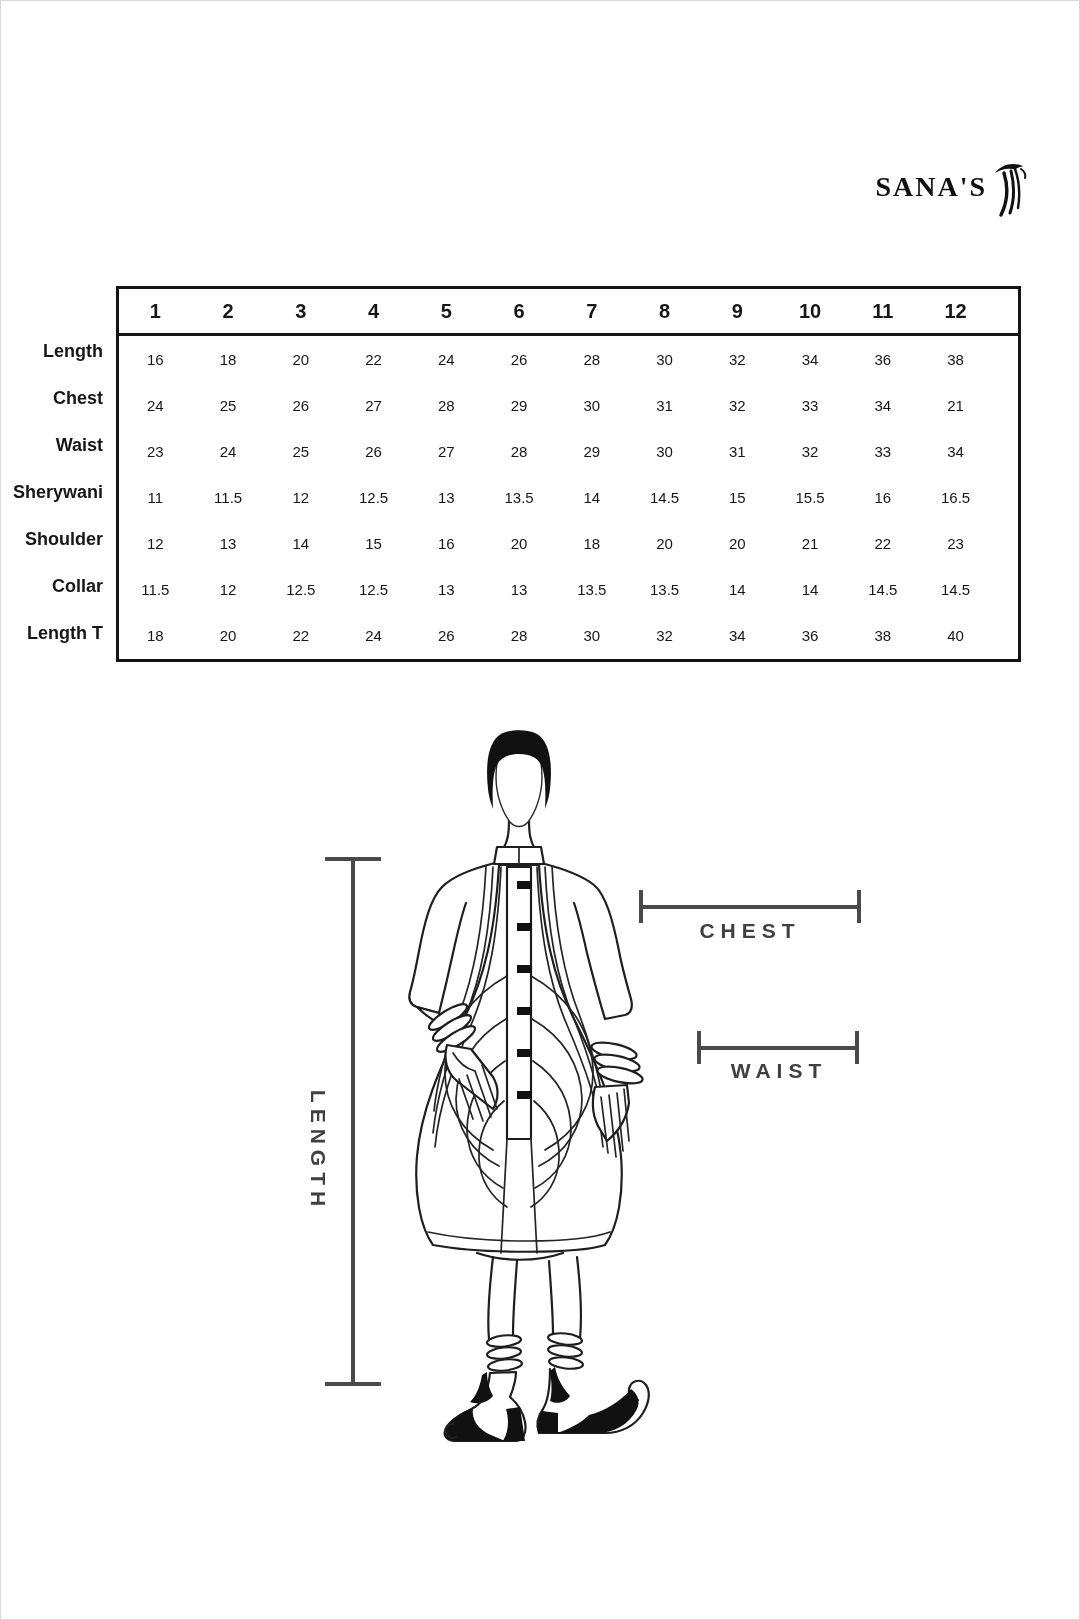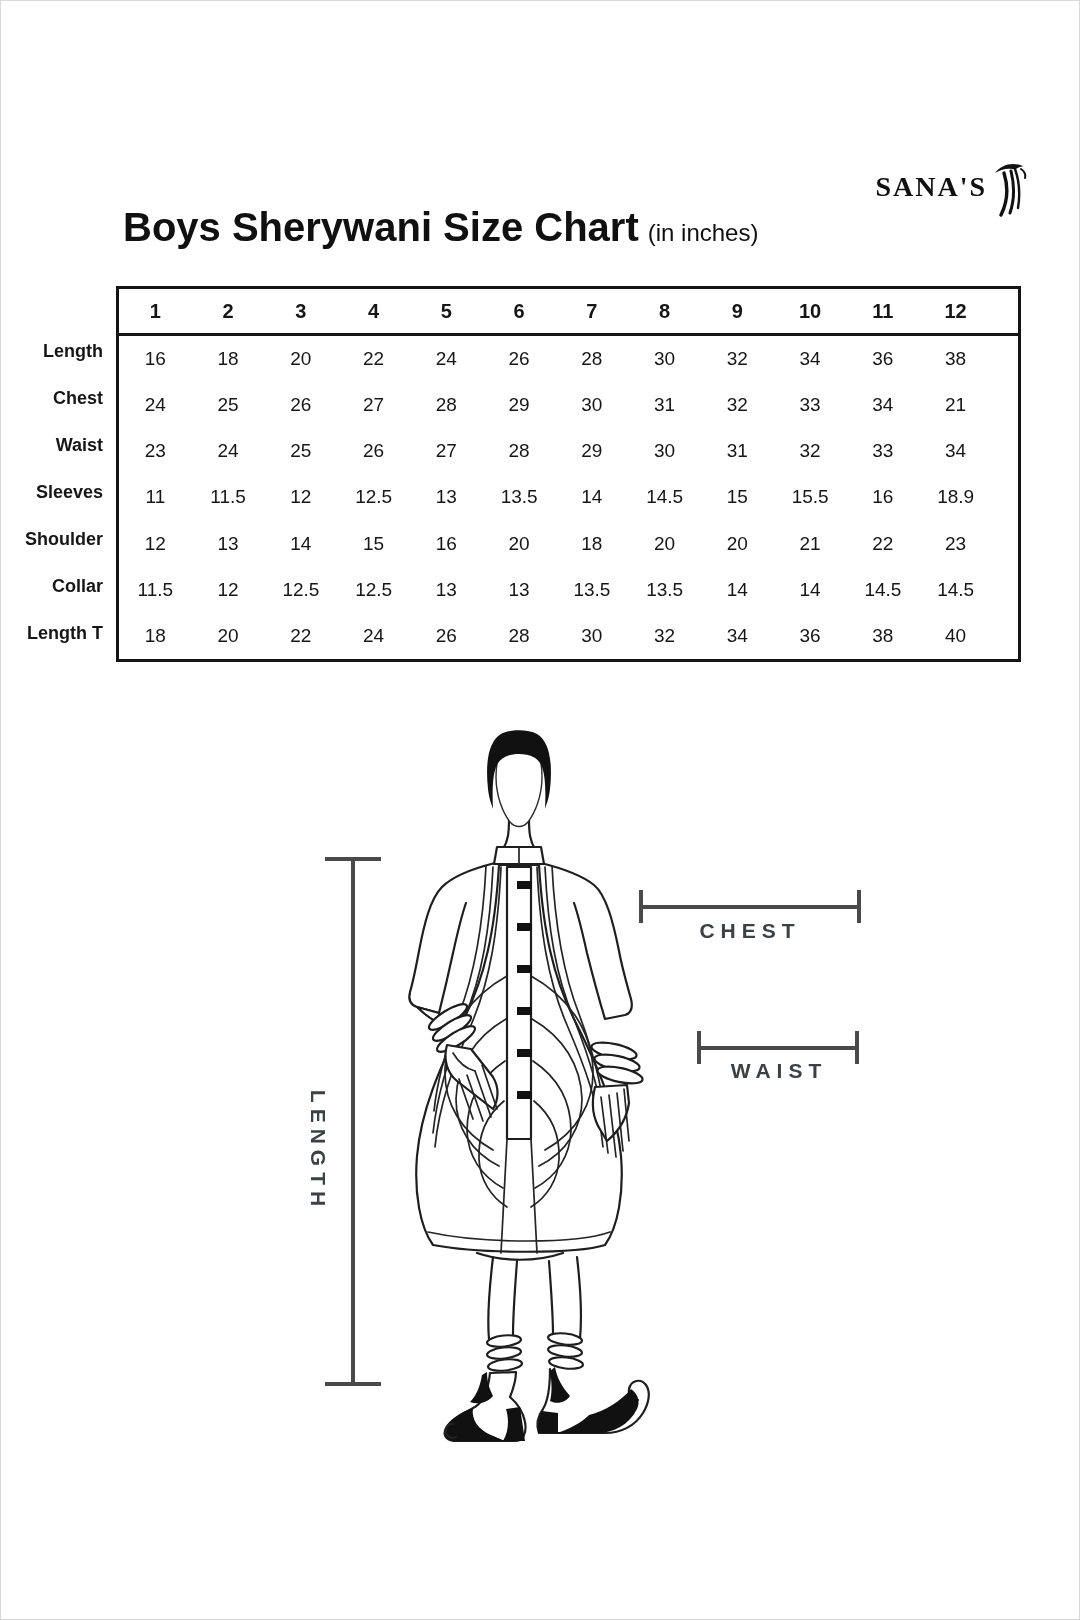--- a/index.html
+++ b/index.html
@@ -25,21 +25,21 @@
     font-weight:bold; font-size:18px; transform:translateY(-5px); white-space:nowrap;}
   .table-box{
     position:absolute; left:115px; top:0; width:905px; height:376px;
     border:3px solid #141414; box-sizing:border-box; display:flex; flex-direction:column; background:#fff;
   }
   .hrow{height:47px; border-bottom:3px solid #141414; display:grid;
     grid-template-columns:repeat(12,1fr); align-items:center;
     font-weight:bold; font-size:20px; padding-right:26px; box-sizing:border-box;}
   .rows{flex:1; display:flex; flex-direction:column;}
   .trow{flex:1; display:grid; grid-template-columns:repeat(12,1fr); align-items:center;
-    font-size:19px; padding-right:26px; box-sizing:border-box;}
+    font-size:15px; padding-right:26px; box-sizing:border-box;}
   .hcell,.tcell{text-align:center;}
   
   .dim{position:absolute; background:#4a4a4a;}
   .dim-label{
     position:absolute; text-align:center; font-weight:bold; font-size:21px;
     letter-spacing:6px; color:#3d4144; white-space:nowrap;
   }
   .len-label{left:217px; top:1138px; width:200px; transform:rotate(90deg);}
   .figure-svg{position:absolute; left:0; top:0; width:1080px; height:1620px; pointer-events:none;}
   .ln{stroke:#1e1e1e; fill:none; stroke-width:2.2; stroke-linecap:round; stroke-linejoin:round;}
@@ -56,30 +56,27 @@
     <span class="brand-name">SANA'S</span>
     <svg class="brand-flourish" viewBox="0 0 34 56">
       <path d="M8,54 C14,42 16,28 11,12" stroke="#111" stroke-width="3.4" fill="none" stroke-linecap="round"></path>
       <path d="M17,52 C21,40 22,26 18,10" stroke="#111" stroke-width="3" fill="none" stroke-linecap="round"></path>
       <path d="M25,47 C27,35 27,22 22,8" stroke="#111" stroke-width="2.4" fill="none" stroke-linecap="round"></path>
       <path d="M2,12 C8,3 22,0 31,6 C27,4 25,9 19,8 C13,7 7,9 2,12 Z" fill="#111"></path>
       <path d="M28,8 C31,10 33,13 32,17" stroke="#111" stroke-width="2" fill="none" stroke-linecap="round"></path>
     </svg>
   </div>
 
-  <h1 class="page-title">
-    <span>Boys Sherywani Size Chart</span><span class="page-subtitle">(in inches)</span>
-  </h1>
 
   <div class="table-area">
     <div class="labels-col" id="labels">
         <div class="rlabel">Length</div>
         <div class="rlabel">Chest</div>
         <div class="rlabel">Waist</div>
-        <div class="rlabel">Sleeves</div>
+        <div class="rlabel">Sherywani</div>
         <div class="rlabel">Shoulder</div>
         <div class="rlabel">Collar</div>
         <div class="rlabel">Length T</div>
       </div>
     <div class="table-box">
       <div class="hrow" id="cols">
           <div class="hcell">1</div>
           <div class="hcell">2</div>
           <div class="hcell">3</div>
           <div class="hcell">4</div>
@@ -140,21 +137,21 @@
             <div class="tcell">11.5</div>
             <div class="tcell">12</div>
             <div class="tcell">12.5</div>
             <div class="tcell">13</div>
             <div class="tcell">13.5</div>
             <div class="tcell">14</div>
             <div class="tcell">14.5</div>
             <div class="tcell">15</div>
             <div class="tcell">15.5</div>
             <div class="tcell">16</div>
-            <div class="tcell">18.9</div>
+            <div class="tcell">16.5</div>
           </div>
           <div class="trow">
             <div class="tcell">12</div>
             <div class="tcell">13</div>
             <div class="tcell">14</div>
             <div class="tcell">15</div>
             <div class="tcell">16</div>
             <div class="tcell">20</div>
             <div class="tcell">18</div>
             <div class="tcell">20</div>

